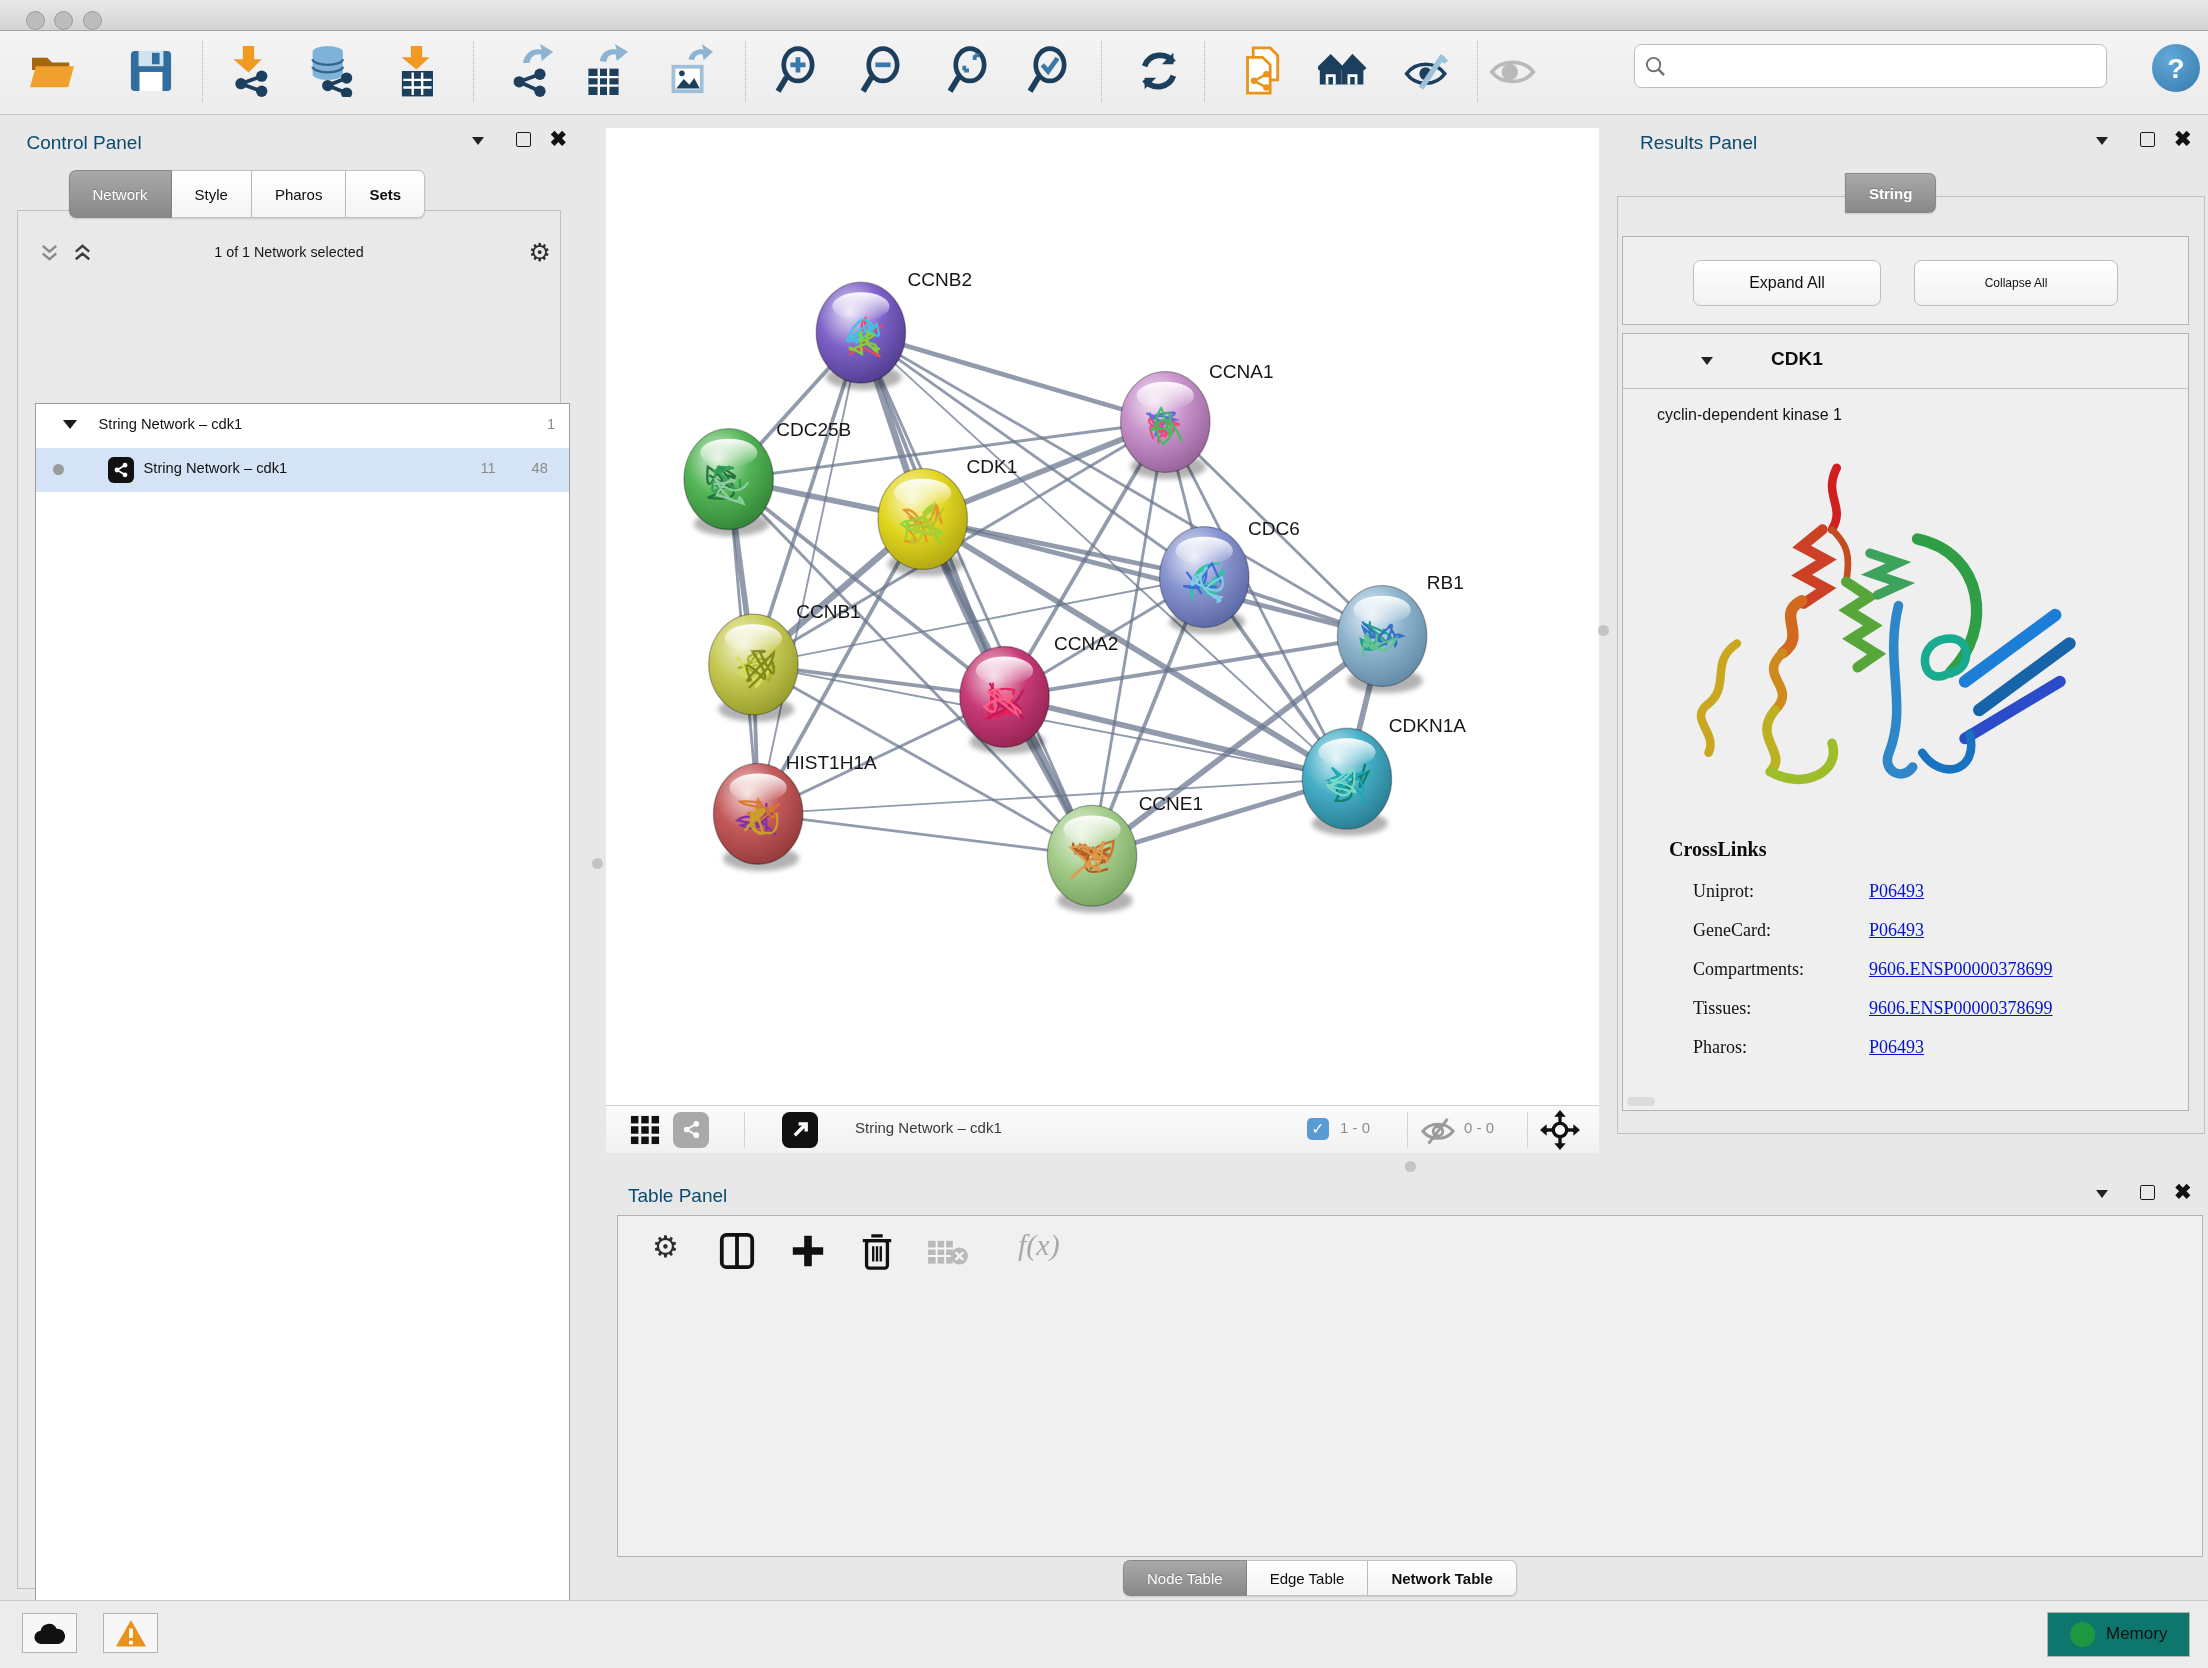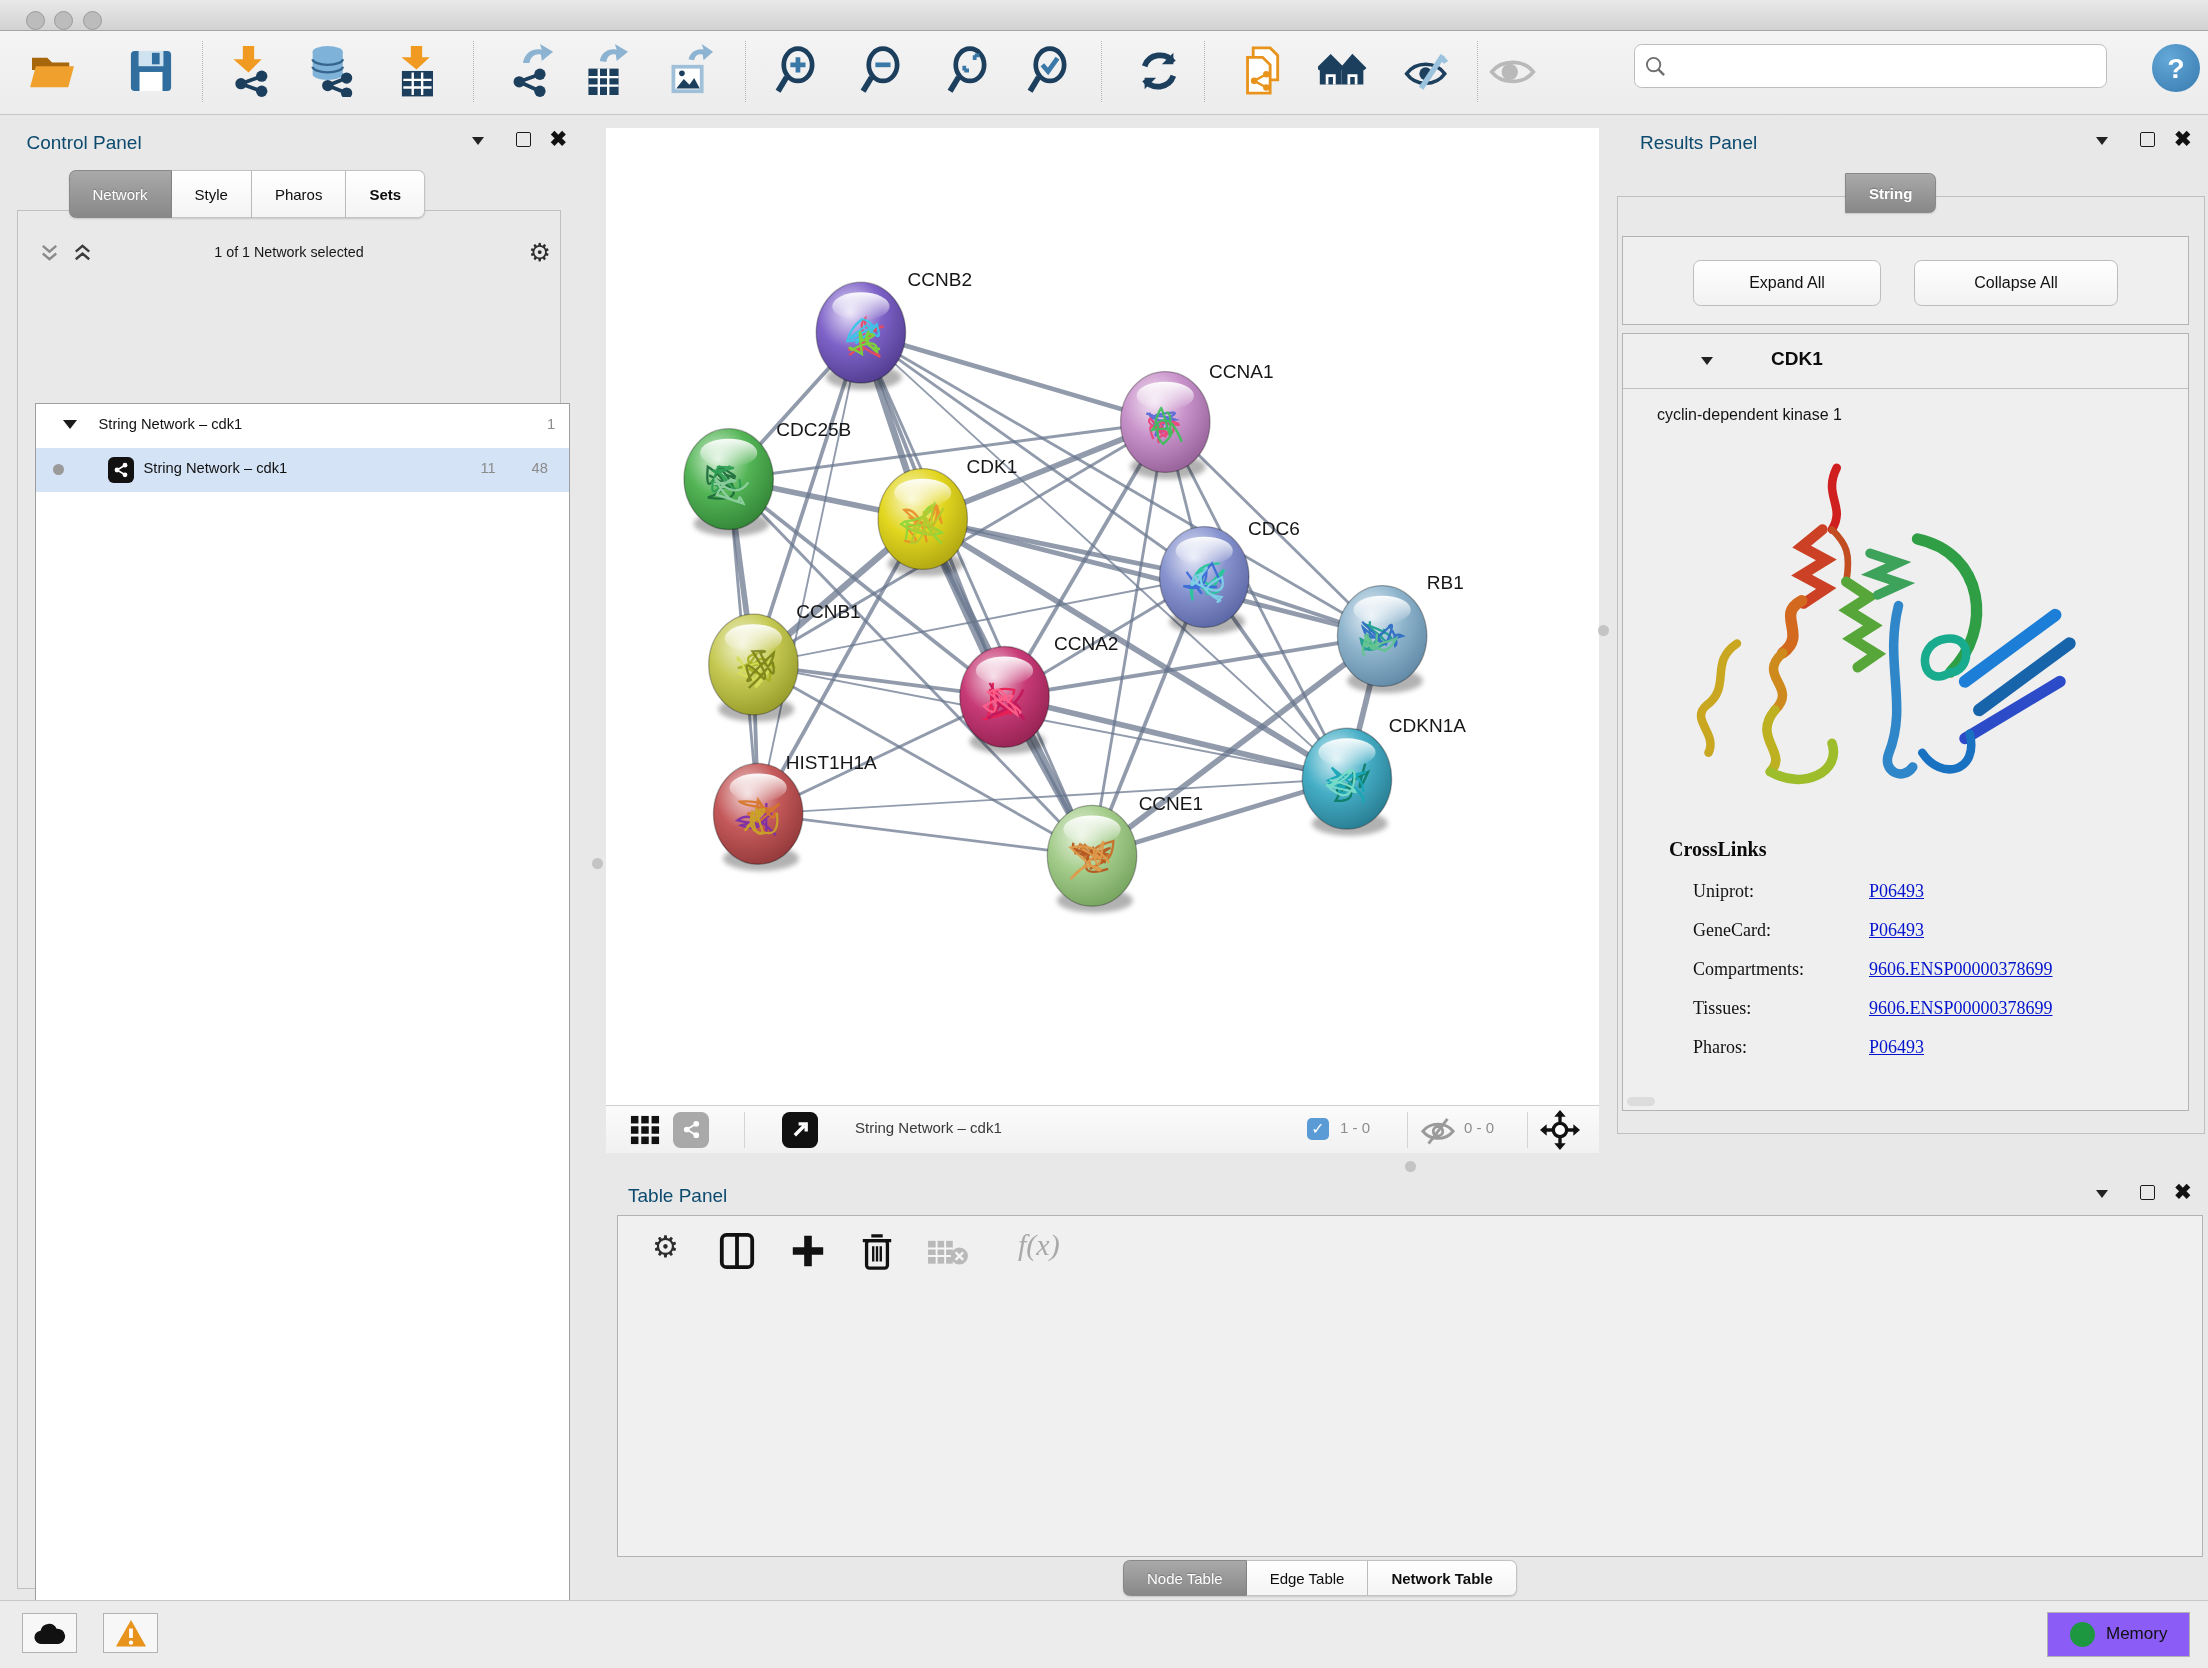--- a/index.html
+++ b/index.html
@@ -65,21 +65,21 @@
   
   .xrow{display:flex;font-family:"Liberation Serif",serif;font-size:18px;color:#111;
     margin-bottom:18px;}
   .xrow .xl{width:176px;}
   .xrow a{color:#0414cc;text-decoration:underline;}
   
   .statusbar{position:absolute;left:0;bottom:0;width:100%;height:67px;background:#ececec;
     border-top:1px solid #c9c9c9;}
   .sbtn{position:absolute;top:12.4px;width:55px;height:40px;background:#f7f7f7;
     border:1.9px solid #b2b2b2;box-sizing:border-box;display:flex;align-items:center;justify-content:center;}
-  .membtn{position:absolute;right:18px;top:10.5px;width:143px;height:45px;background:#8b5cf6;
+  .membtn{position:absolute;right:18px;top:10.5px;width:143px;height:45px;background:#0f766e;
     border:1.9px solid #b2b2b2;box-sizing:border-box;display:flex;align-items:center;
     justify-content:center;gap:11.4px;font-size:17px;color:#111;}
   .memdot{width:25px;height:25px;border-radius:50%;background:#1d9740;}
   .splitdot{position:absolute;width:10.5px;height:10.5px;border-radius:50%;background:#c4c4c4;}
   .gear{font-size:25px;color:#2d2d2d;line-height:25px;}
 </style>
 </head>
 <body>
 
 <div class="window">
@@ -668,21 +668,21 @@
 
     <div class="boxed abs" style="left:9.5px;top:72px;width:588px;height:938px"></div>
     <div class="seg-group" style="left:238px;top:49px;height:40px" id="rp-tabs">
         <div class="seg sel">String</div>
       </div>
 
     <div class="inner-box abs" style="left:15px;top:112px;width:567px;height:89px">
       <div class="abs" style="left:70px;top:23px;width:186px;height:44px;background:linear-gradient(#fff,#f2f2f2);border:1px solid #bdbdbd;border-radius:7.6px;display:flex;align-items:center;justify-content:center;font-size:16px;color:#111">
           <span>Expand All</span>
         </div>
-      <div class="abs" style="left:291px;top:23px;width:202px;height:44px;background:linear-gradient(#fff,#f2f2f2);border:1px solid #bdbdbd;border-radius:7.6px;display:flex;align-items:center;justify-content:center;font-size:16px;color:#111">
+      <div class="abs" style="left:291px;top:23px;width:202px;height:44px;background:linear-gradient(#fff,#f2f2f2);border:1px solid #bdbdbd;border-radius:7.6px;display:flex;align-items:center;justify-content:center;font-size:12px;color:#111">
           <span>Collapse All</span>
         </div>
     </div>
 
     <div class="inner-box abs" style="left:15px;top:209px;width:567px;height:778px">
       <div class="abs" style="left:0;top:0;width:100%;height:55px;border-bottom:1px solid #bfbfbf;box-sizing:border-box">
         <div class="pcollapse abs" style="left:78px;top:23px"></div>
         <span class="abs" style="left:148px;top:14.3px;font-size:19px;font-weight:bold;color:#0c0c0c">CDK1</span>
       </div>
       <div class="abs" style="left:34px;top:72px;font-size:16px;color:#141414">cyclin-dependent kinase 1</div>

